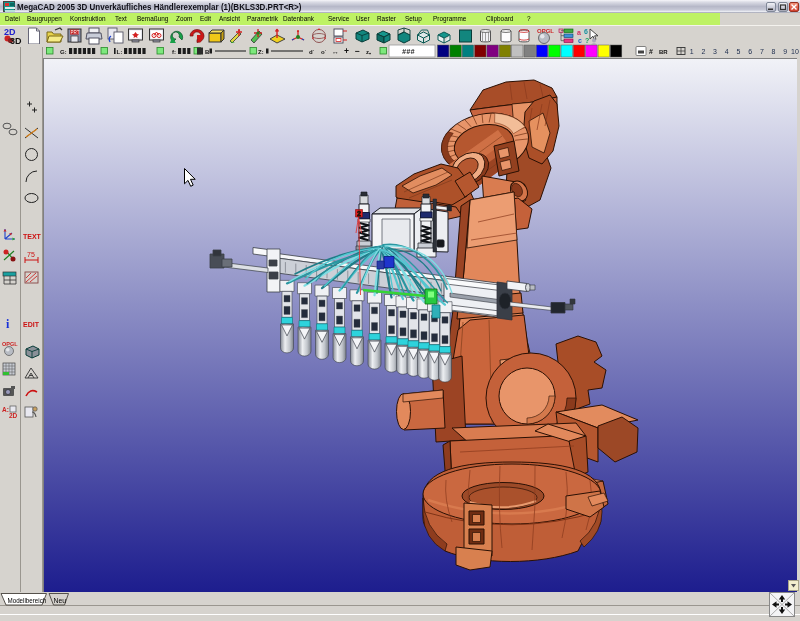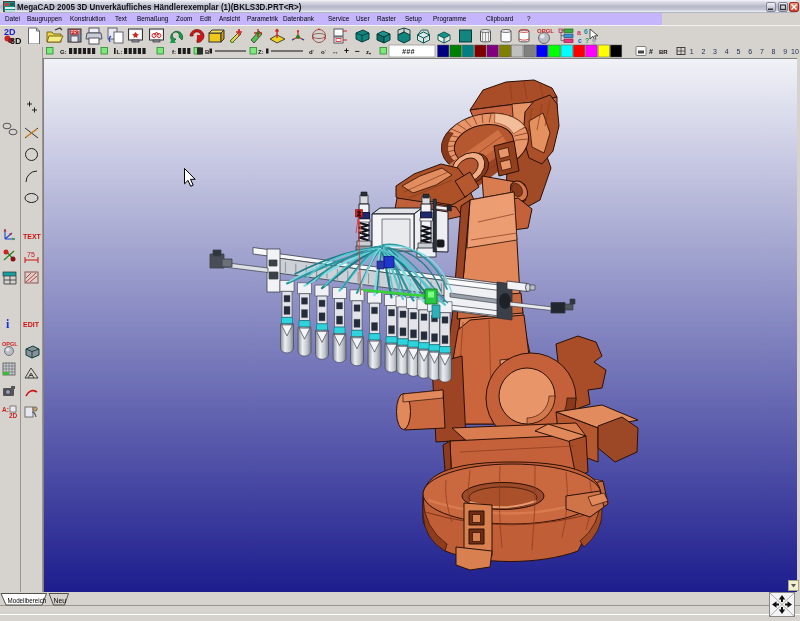--- a/index.html
+++ b/index.html
@@ -1,26 +1,26 @@
 <!DOCTYPE html>
 <html><head>
 <meta charset="utf-8">
 <style>
   * { margin:0; padding:0; box-sizing:border-box; }
   html,body { width:800px; height:621px; overflow:hidden; font-family:"Liberation Sans",sans-serif; background:#d6d3ce; }
   #title { position:absolute; left:0; top:0; width:800px; height:13px;
     background:linear-gradient(#f6f6fa 0%, #dcdde6 15%, #b6b8c8 50%, #c6c8d6 75%, #eceef4 90%, #8e90a2 100%);
-    font-size:9px; font-weight:bold; color:#101018;border-radius:6px; }
+    font-size:9px; font-weight:bold; color:#101018; }
   #title .txt { position:absolute; left:17px; top:1.5px; transform:scaleX(0.89); transform-origin:0 0; white-space:pre; }
   #appicon { position:absolute; left:3px; top:1px; width:12px; height:11px; background:#17958c; border:1px solid #444;}
   .tbtn { position:absolute; top:1.5px; width:10px; height:10px; border-radius:2px;
      background:linear-gradient(#f0f1f6,#b0b2c2); border:1px solid #808898;
      color:#2a2a38; font-size:7px; line-height:8px; text-align:center; font-weight:bold;}
   #btnclose { background:linear-gradient(#f09078,#d04030); border:1px solid #983020; color:#fff; }
-  #menubar { position:absolute; left:0; top:13px; width:662px; height:12px; background:#c4b5fd;
+  #menubar { position:absolute; left:0; top:13px; width:720px; height:12px; background:#bef264;
      font-size:8px; color:#000; }
   #menubar span { position:absolute; top:1px; transform:scaleX(0.8); transform-origin:0 0; white-space:pre;}
   #tb1 { position:absolute; left:0; top:25px; width:800px; height:20px; background:#d6d3ce;
       border-top:1px solid #f4f2ee; }
   #tb2 { position:absolute; left:0; top:44px; width:800px; height:14px; }
   #side { position:absolute; left:0; top:44px; width:43px; height:548px; background:#d6d3ce; }
   #side .vd { position:absolute; top:3px; width:1px; height:545px; background:#9a968f; }
   #vp { position:absolute; left:43px; top:58px; width:754px; height:534px; overflow:hidden;
       border-left:1px solid #808080; border-top:1px solid #808080;
       background:linear-gradient(#f1f2f7 0%, #8f91c6 45%, #1d1d8e 100%); }

